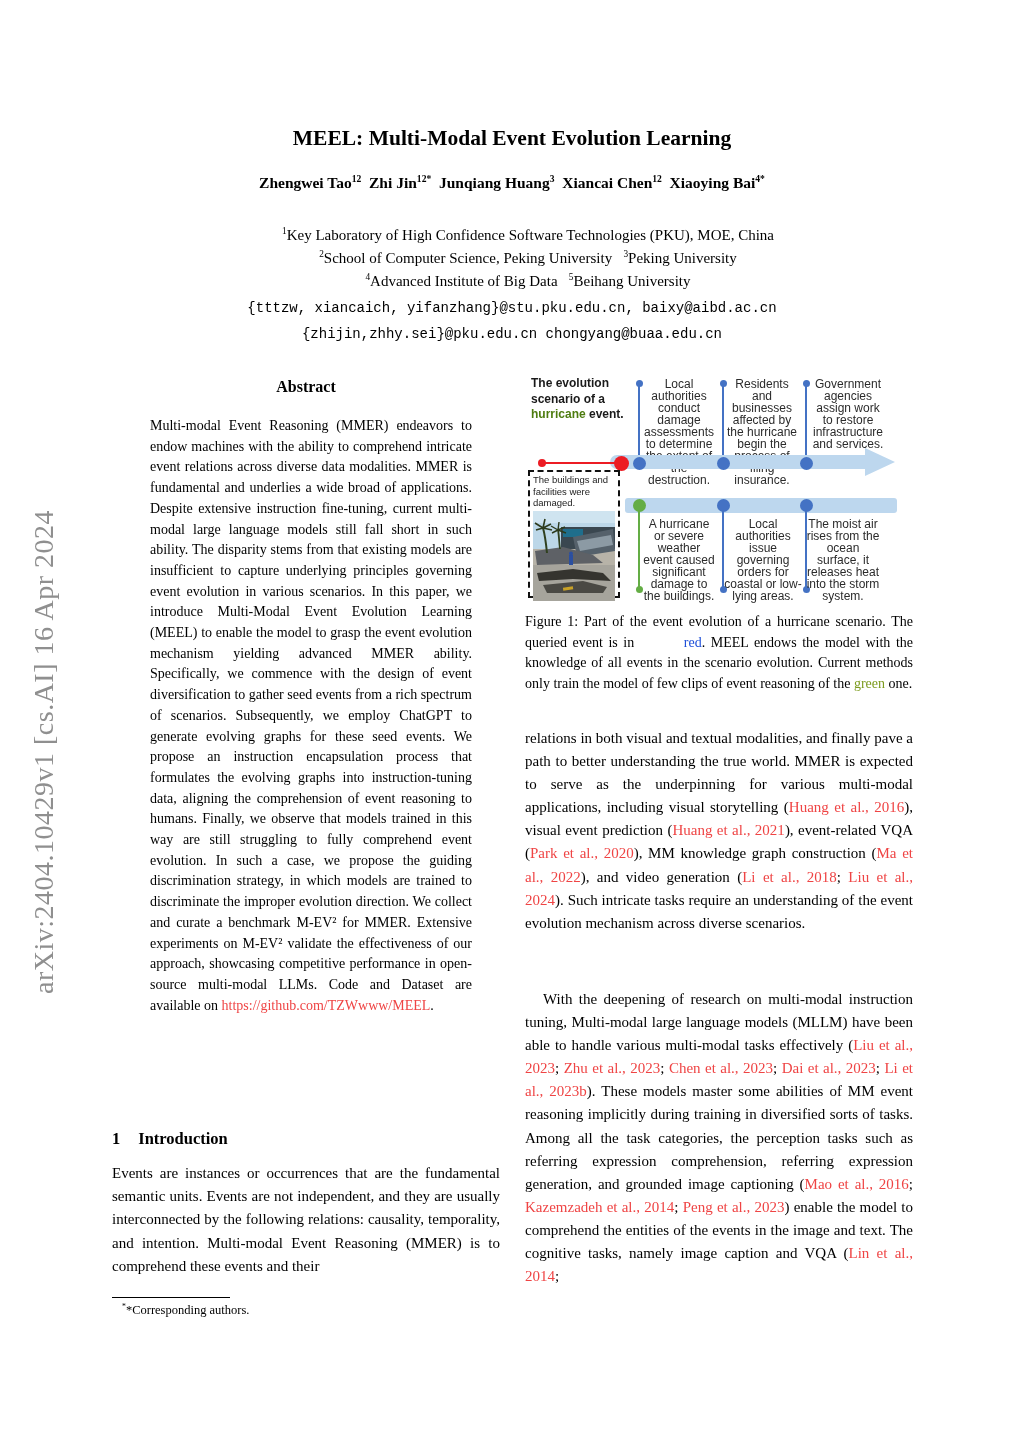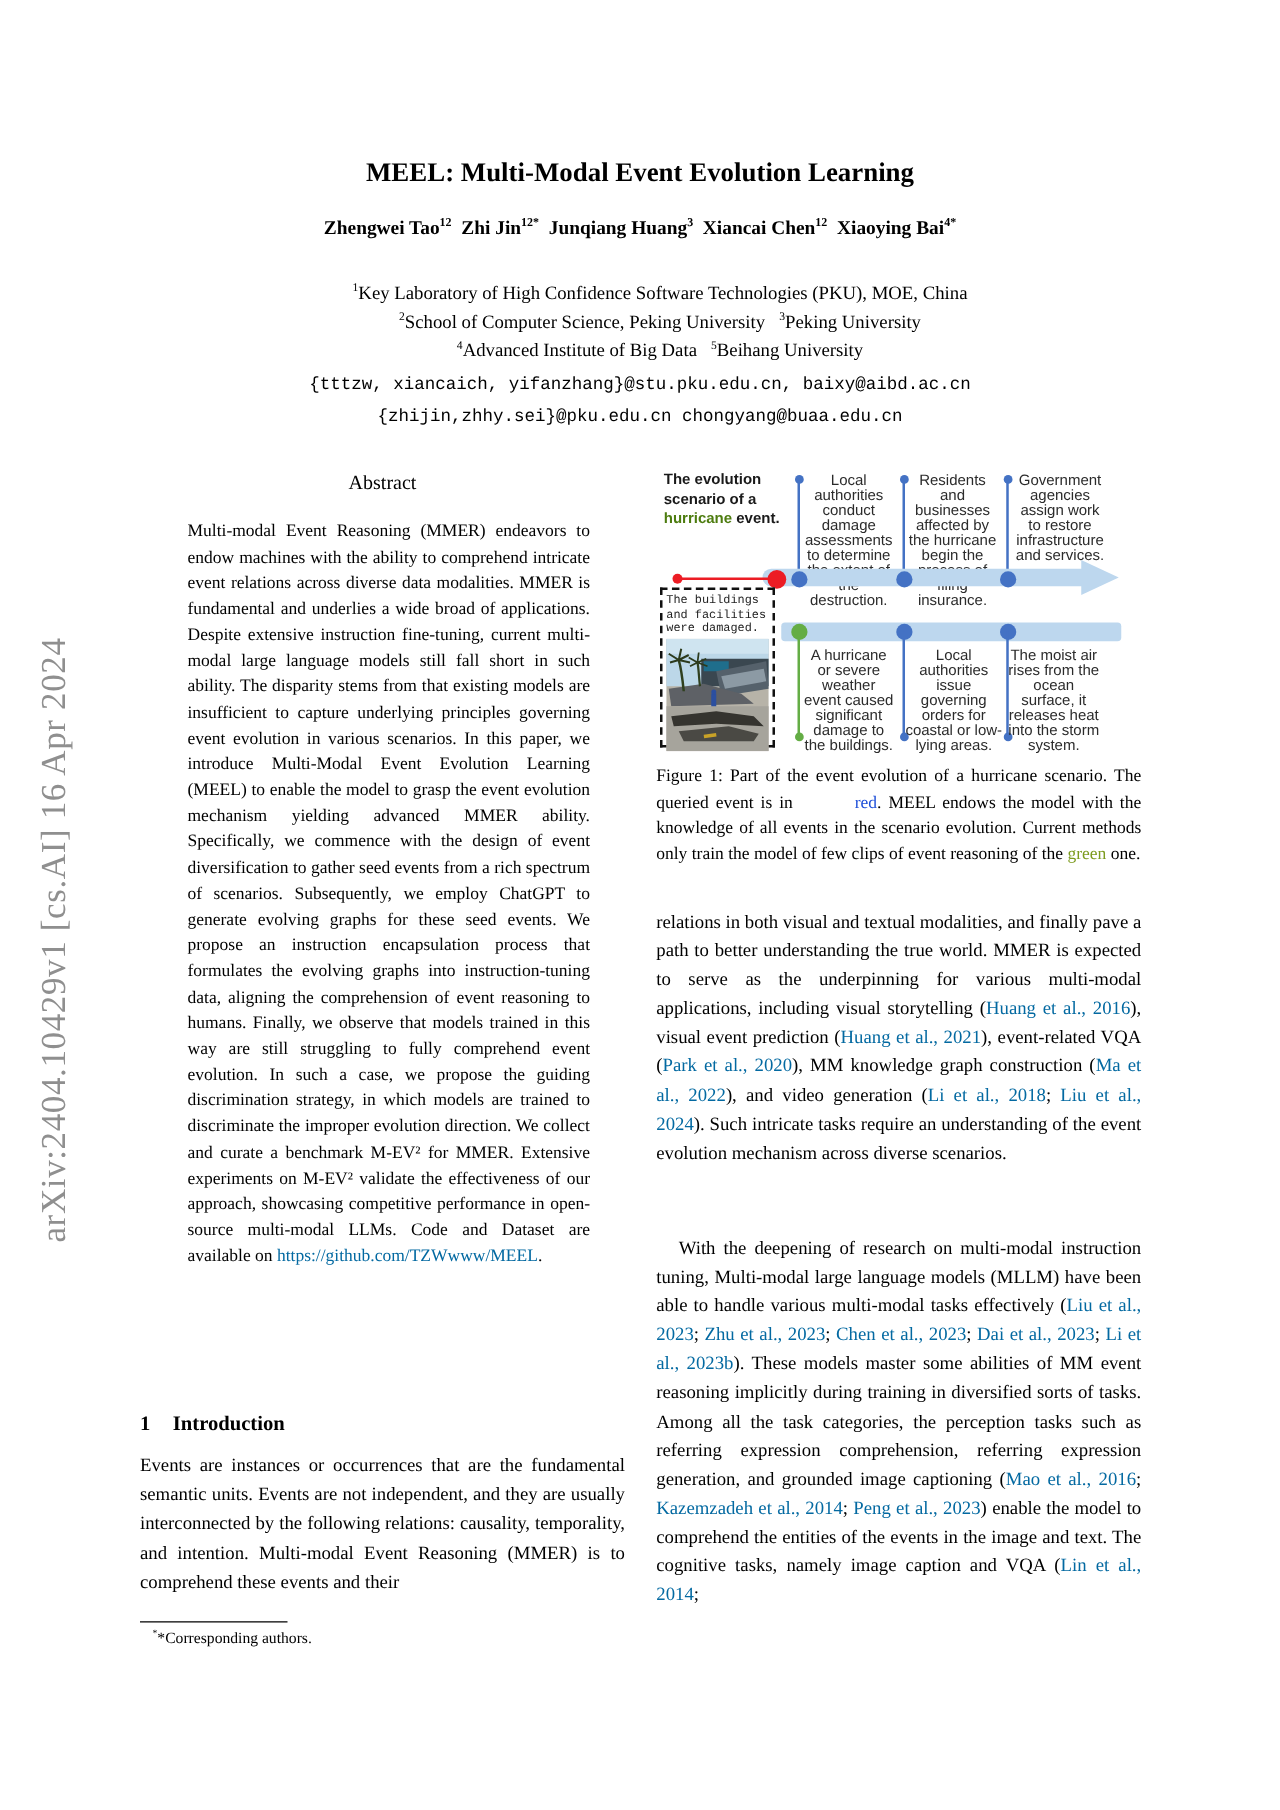--- a/index.html
+++ b/index.html
@@ -19,21 +19,21 @@
   .affils{position:absolute;top:224px;left:0;width:100%;text-align:center;
     font-size:15px;line-height:23px;padding-left:16px;}
   .emails{position:absolute;top:295px;left:0;width:100%;text-align:center;
     font-family:"Liberation Mono", monospace;font-size:14px;line-height:26px;}
   .sup{font-size:0.62em;vertical-align:super;line-height:0;}
 
   
   .col-left{position:absolute;left:112px;top:372px;width:388px;}
   .col-right{position:absolute;left:525px;top:372px;width:388px;}
 
-  .abs-head{margin:6px 0 20px 0;text-align:center;font-size:16px;font-weight:normal;}
+  .abs-head{margin:6px 0 20px 0;text-align:center;font-size:16px;font-weight:bold;}
   .abs-body{margin-left:38px;width:322px;font-size:14px;line-height:20.7px;
     text-align:justify;}
   .sec-head{position:absolute;top:757px;left:0;font-size:16.5px;font-weight:bold;}
   .sec-head .num{margin-right:18px;}
   .intro-p{position:absolute;top:790px;left:0;width:388px;font-size:15px;line-height:23.2px;
     text-align:justify;}
   .foot-rule{position:absolute;top:925px;left:0;width:118px;border-top:1.5px solid #000;}
   .footnote{position:absolute;top:931px;left:0;width:388px;font-size:12.5px;}
   .footnote .fn-ind{margin-left:10px;}
 
@@ -51,30 +51,30 @@
   .dot.green{background:#64AD45;}
   .dot.red{background:#EC1C24;}
   .arrow-body{position:absolute;left:85px;top:83px;width:257px;height:14px;background:#BDD7EE;
     border-radius:10px 0 0 10px;}
   .arrow-head{position:absolute;left:340px;top:76px;width:0;height:0;
     border-left:30px solid #BDD7EE;border-top:14px solid transparent;border-bottom:14px solid transparent;}
   .bar{position:absolute;left:100px;top:126px;width:272px;height:15px;background:#BDD7EE;border-radius:3px;}
   .red-line{position:absolute;left:17px;top:90px;width:79px;height:2.4px;background:#EC1C24;}
   .qbox{position:absolute;left:3px;top:98px;width:92px;height:128px;border:2px dashed #111;
     background:#fff;box-sizing:border-box;padding:2px 3px;}
-  .qbox .qlabel{font-size:9.5px;line-height:11.5px;color:#222;font-family:Liberation Mono, monospace;}
+  .qbox .qlabel{font-size:9.5px;line-height:11.5px;color:#222;}
   .qbox svg{display:block;margin-top:2px;}
 
   
   .caption{position:absolute;top:240px;left:0;width:388px;font-size:14px;line-height:20.6px;
     text-align:justify;font-family:"Liberation Serif",serif;}
   .para{position:absolute;left:0;width:388px;font-size:15px;line-height:23.1px;text-align:justify;}
   .para1{top:355px;}
   .para2{top:616px;text-indent:18px;}
-  .cite,.link{color:#0369a1;}
+  .cite,.link{color:#ef4444;}
   .red-word{color:#1d4ed8;margin-left:44px;}
   .green-word{color:#7C9B1E;}
 </style>
 </head>
 <body>
 
 <div class="page">
 
   <div class="arxiv-strip">arXiv:2404.10429v1  [cs.AI]  16 Apr 2024</div>
 

